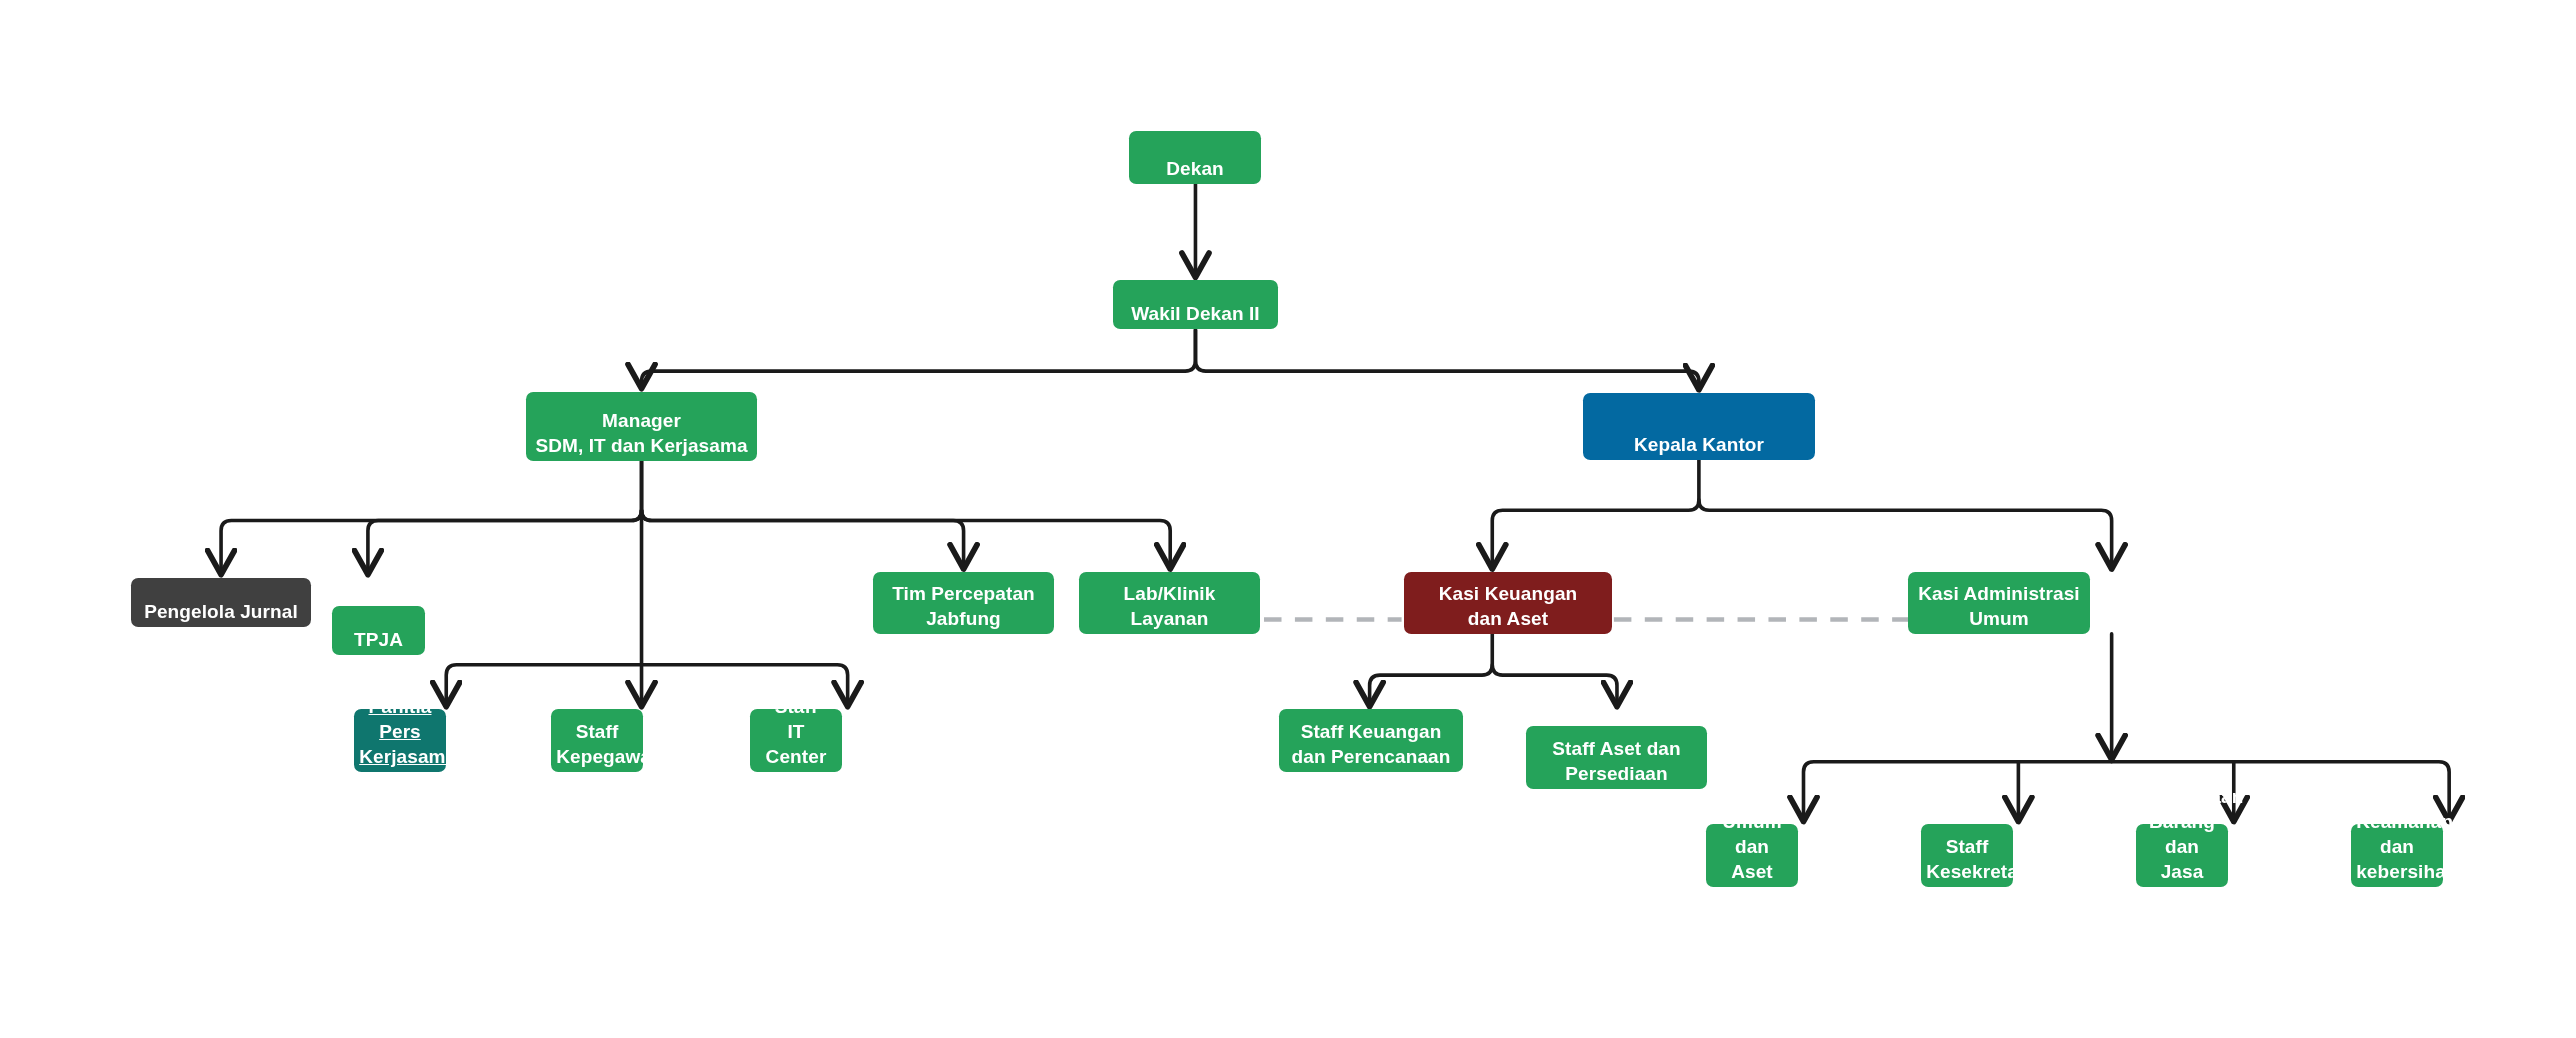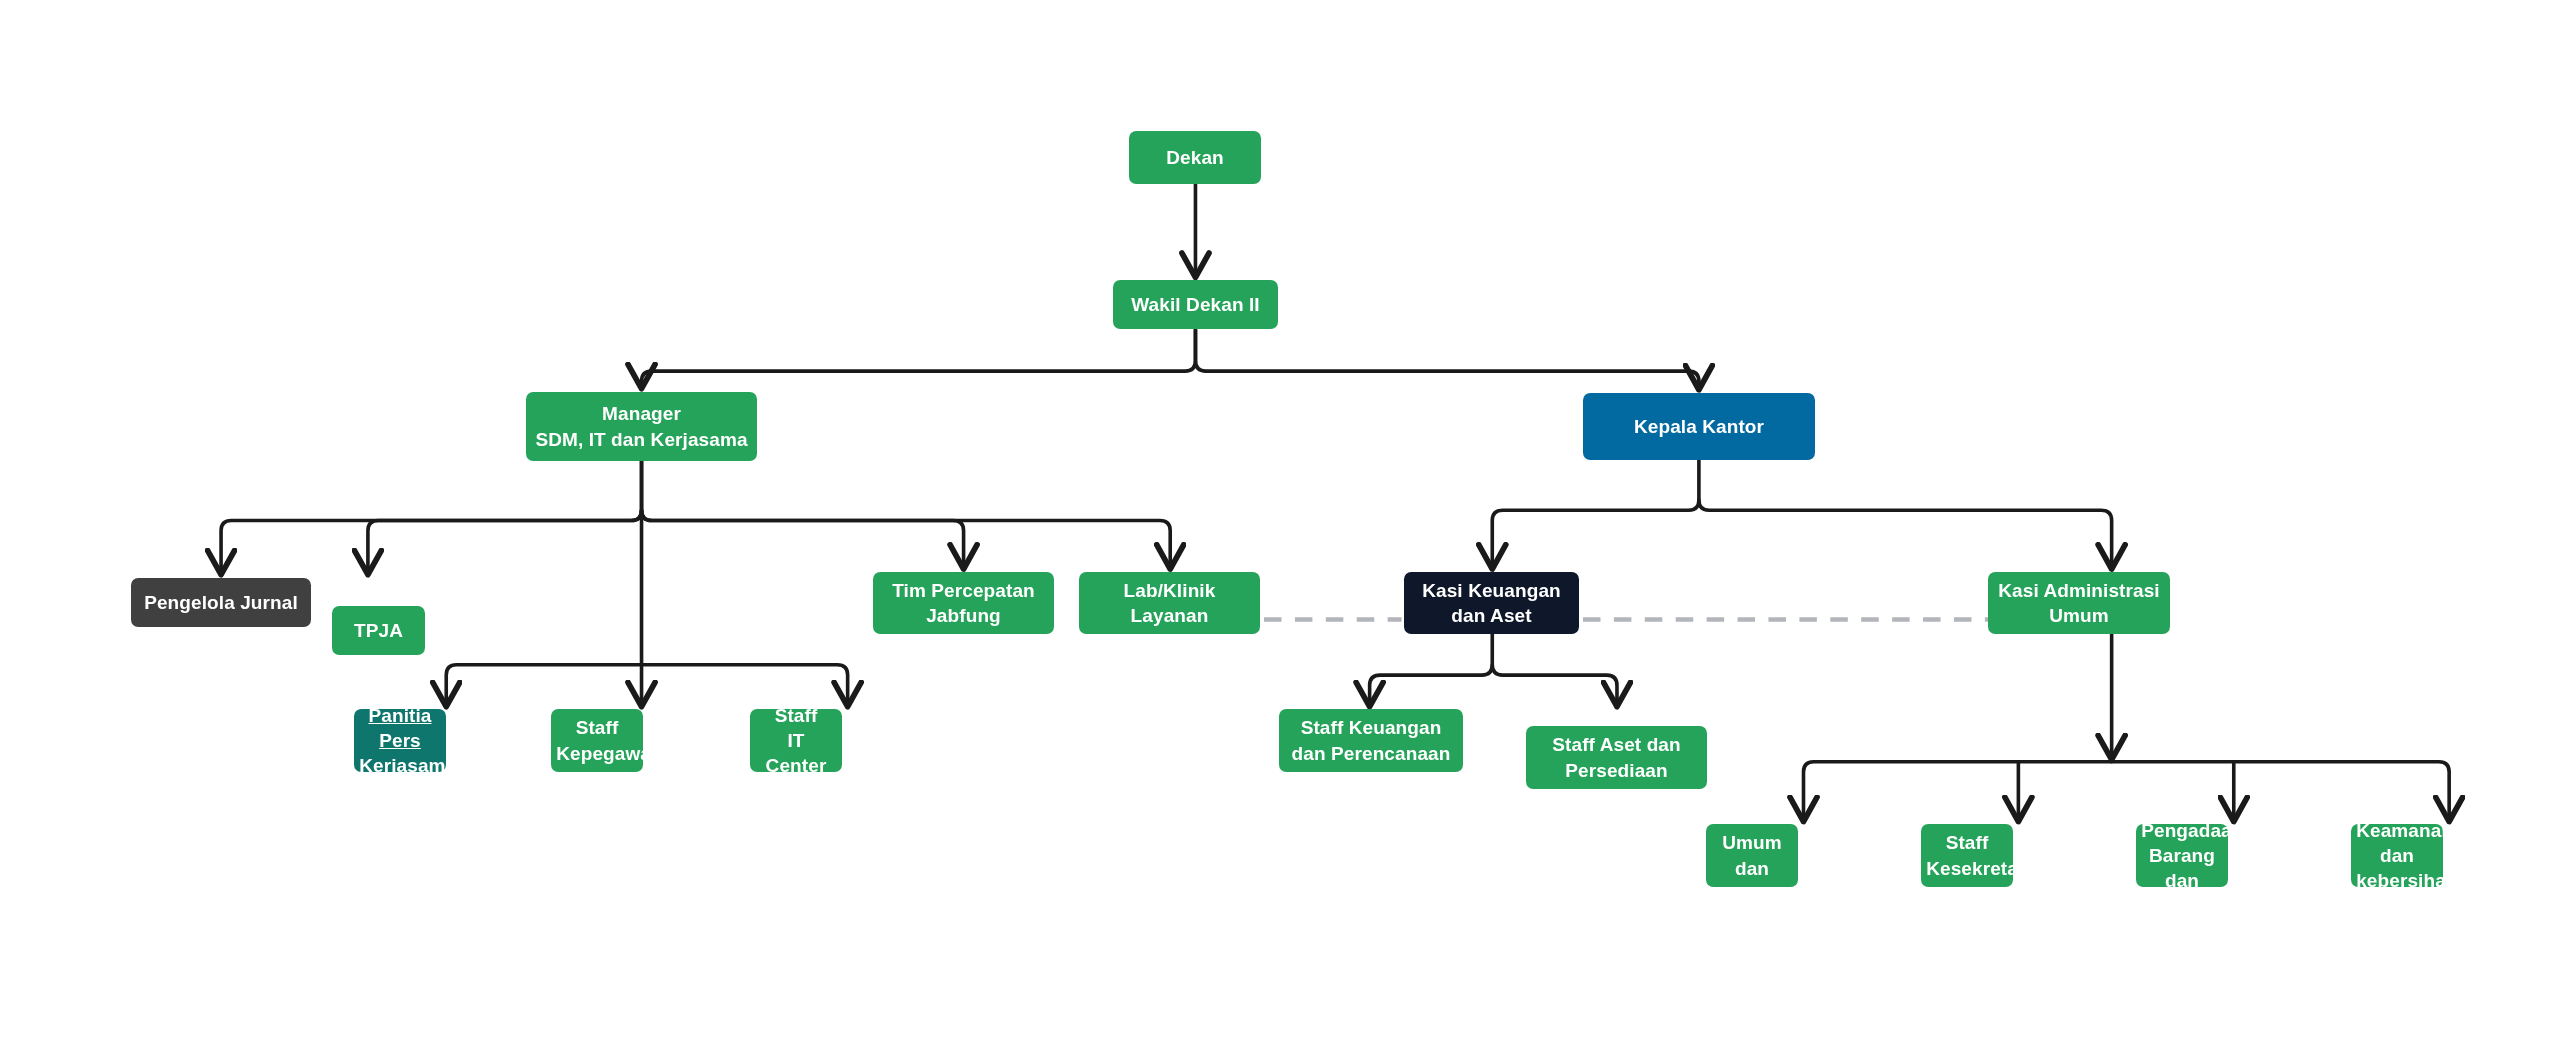--- a/index.html
+++ b/index.html
@@ -20,21 +20,21 @@
     top: 0;
     left: 0;
     width: 2663px;
     height: 1039px;
   }
   .node-box {
     position: absolute;
     box-sizing: border-box;
     border-radius: 7.2px;
     display: flex;
-    align-items: center;
+    align-items: flex-end;
     justify-content: center;
     text-align: center;
     color: #ffffff;
     font-weight: bold;
     font-size: 19px;
     line-height: 1.32;
     padding: 3.1px 5.2px;
     letter-spacing: 0.1px;
     user-select: none;
   }
@@ -113,25 +113,25 @@
         <span class="node-label">TPJA</span>
       </div>
       <div class="node-box" style="left: 873px; top: 572px; width: 181px; height: 62px; background: rgb(37, 163, 90); color: rgb(255, 255, 255);">
         <span class="node-label">Tim Percepatan
 Jabfung</span>
       </div>
       <div class="node-box" style="left: 1079px; top: 572px; width: 181px; height: 62px; background: rgb(37, 163, 90); color: rgb(255, 255, 255);">
         <span class="node-label">Lab/Klinik
 Layanan</span>
       </div>
-      <div class="node-box" style="left: 1404px; top: 572px; width: 175px; height: 62px; background: #0f172a; color: rgb(255, 255, 255);">
+      <div class="node-box" style="left: 1404px; top: 572px; width: 208px; height: 62px; background: #7f1d1d; color: rgb(255, 255, 255);">
         <span class="node-label">Kasi Keuangan
 dan Aset</span>
       </div>
-      <div class="node-box" style="left: 1988px; top: 572px; width: 182px; height: 62px; background: rgb(37, 163, 90); color: rgb(255, 255, 255);">
+      <div class="node-box" style="left: 1908px; top: 572px; width: 182px; height: 62px; background: rgb(37, 163, 90); color: rgb(255, 255, 255);">
         <span class="node-label">Kasi Administrasi
 Umum</span>
       </div>
       <div class="node-box" style="left: 354px; top: 709px; width: 92px; height: 63px; background: #0f766e; color: rgb(255, 255, 255); text-decoration: underline;">
         <span class="node-label">Panitia Pers
 Kerjasama</span>
       </div>
       <div class="node-box" style="left: 551px; top: 709px; width: 92px; height: 63px; background: rgb(37, 163, 90); color: rgb(255, 255, 255);">
         <span class="node-label">Staff
 Kepegawaian</span>

